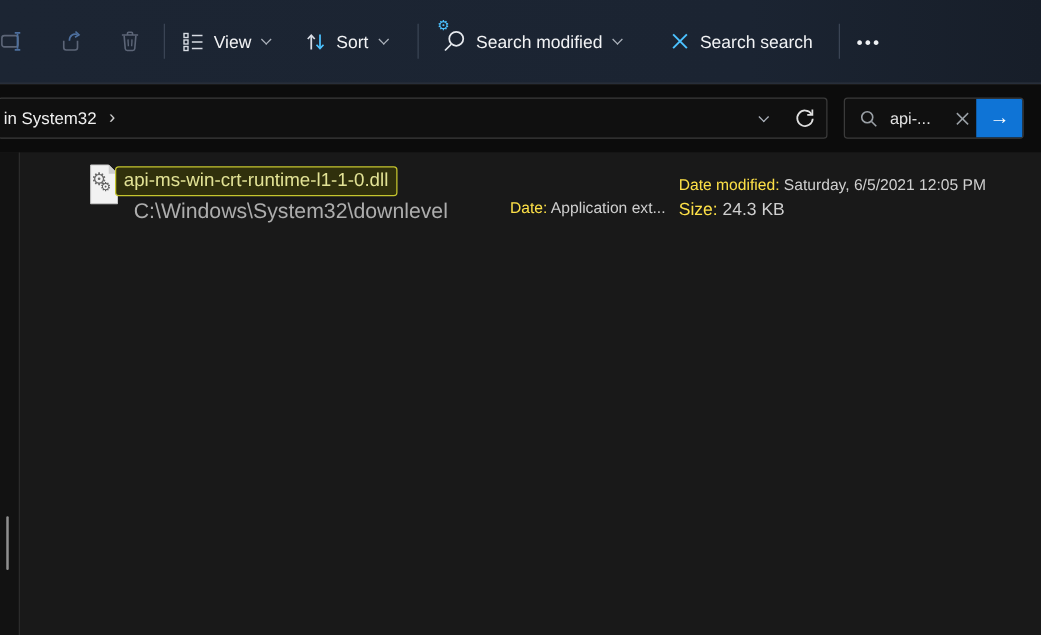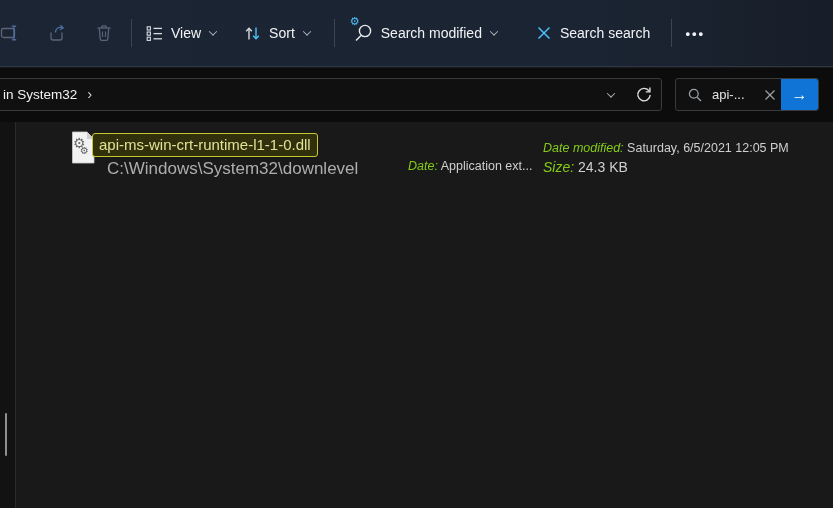--- a/index.html
+++ b/index.html
@@ -74,21 +74,21 @@
 
   .name-highlight {
     position:absolute; left:76px; top:11px; height:24px;
     background:#30300c; border:1.5px solid #c6c62e; border-radius:3px;
     color:#e2e295; font-size:15px; line-height:21px; padding:0 6px; white-space:nowrap;
   }
   .file-path { position:absolute; left:91px; top:37px; color:#adadad; font-size:17px; white-space:nowrap; }
   .type-line { position:absolute; left:392px; top:37px; font-size:12.5px; white-space:nowrap; }
   .date-line { position:absolute; left:527px; top:19px; font-size:12.5px; white-space:nowrap; }
   .size-line { position:absolute; left:527px; top:37px; font-size:14px; white-space:nowrap; }
-  .meta-label { color:#84cc16;font-style:italic; }
+  .meta-label { color:#fde047; }
   .meta-value { color:#cfcfcf; }
 
   svg { display:block; }
 </style>
 </head>
 <body>
 
 <div class="toolbar">
 
   <button class="icon-btn" style="margin-left:-8px">

